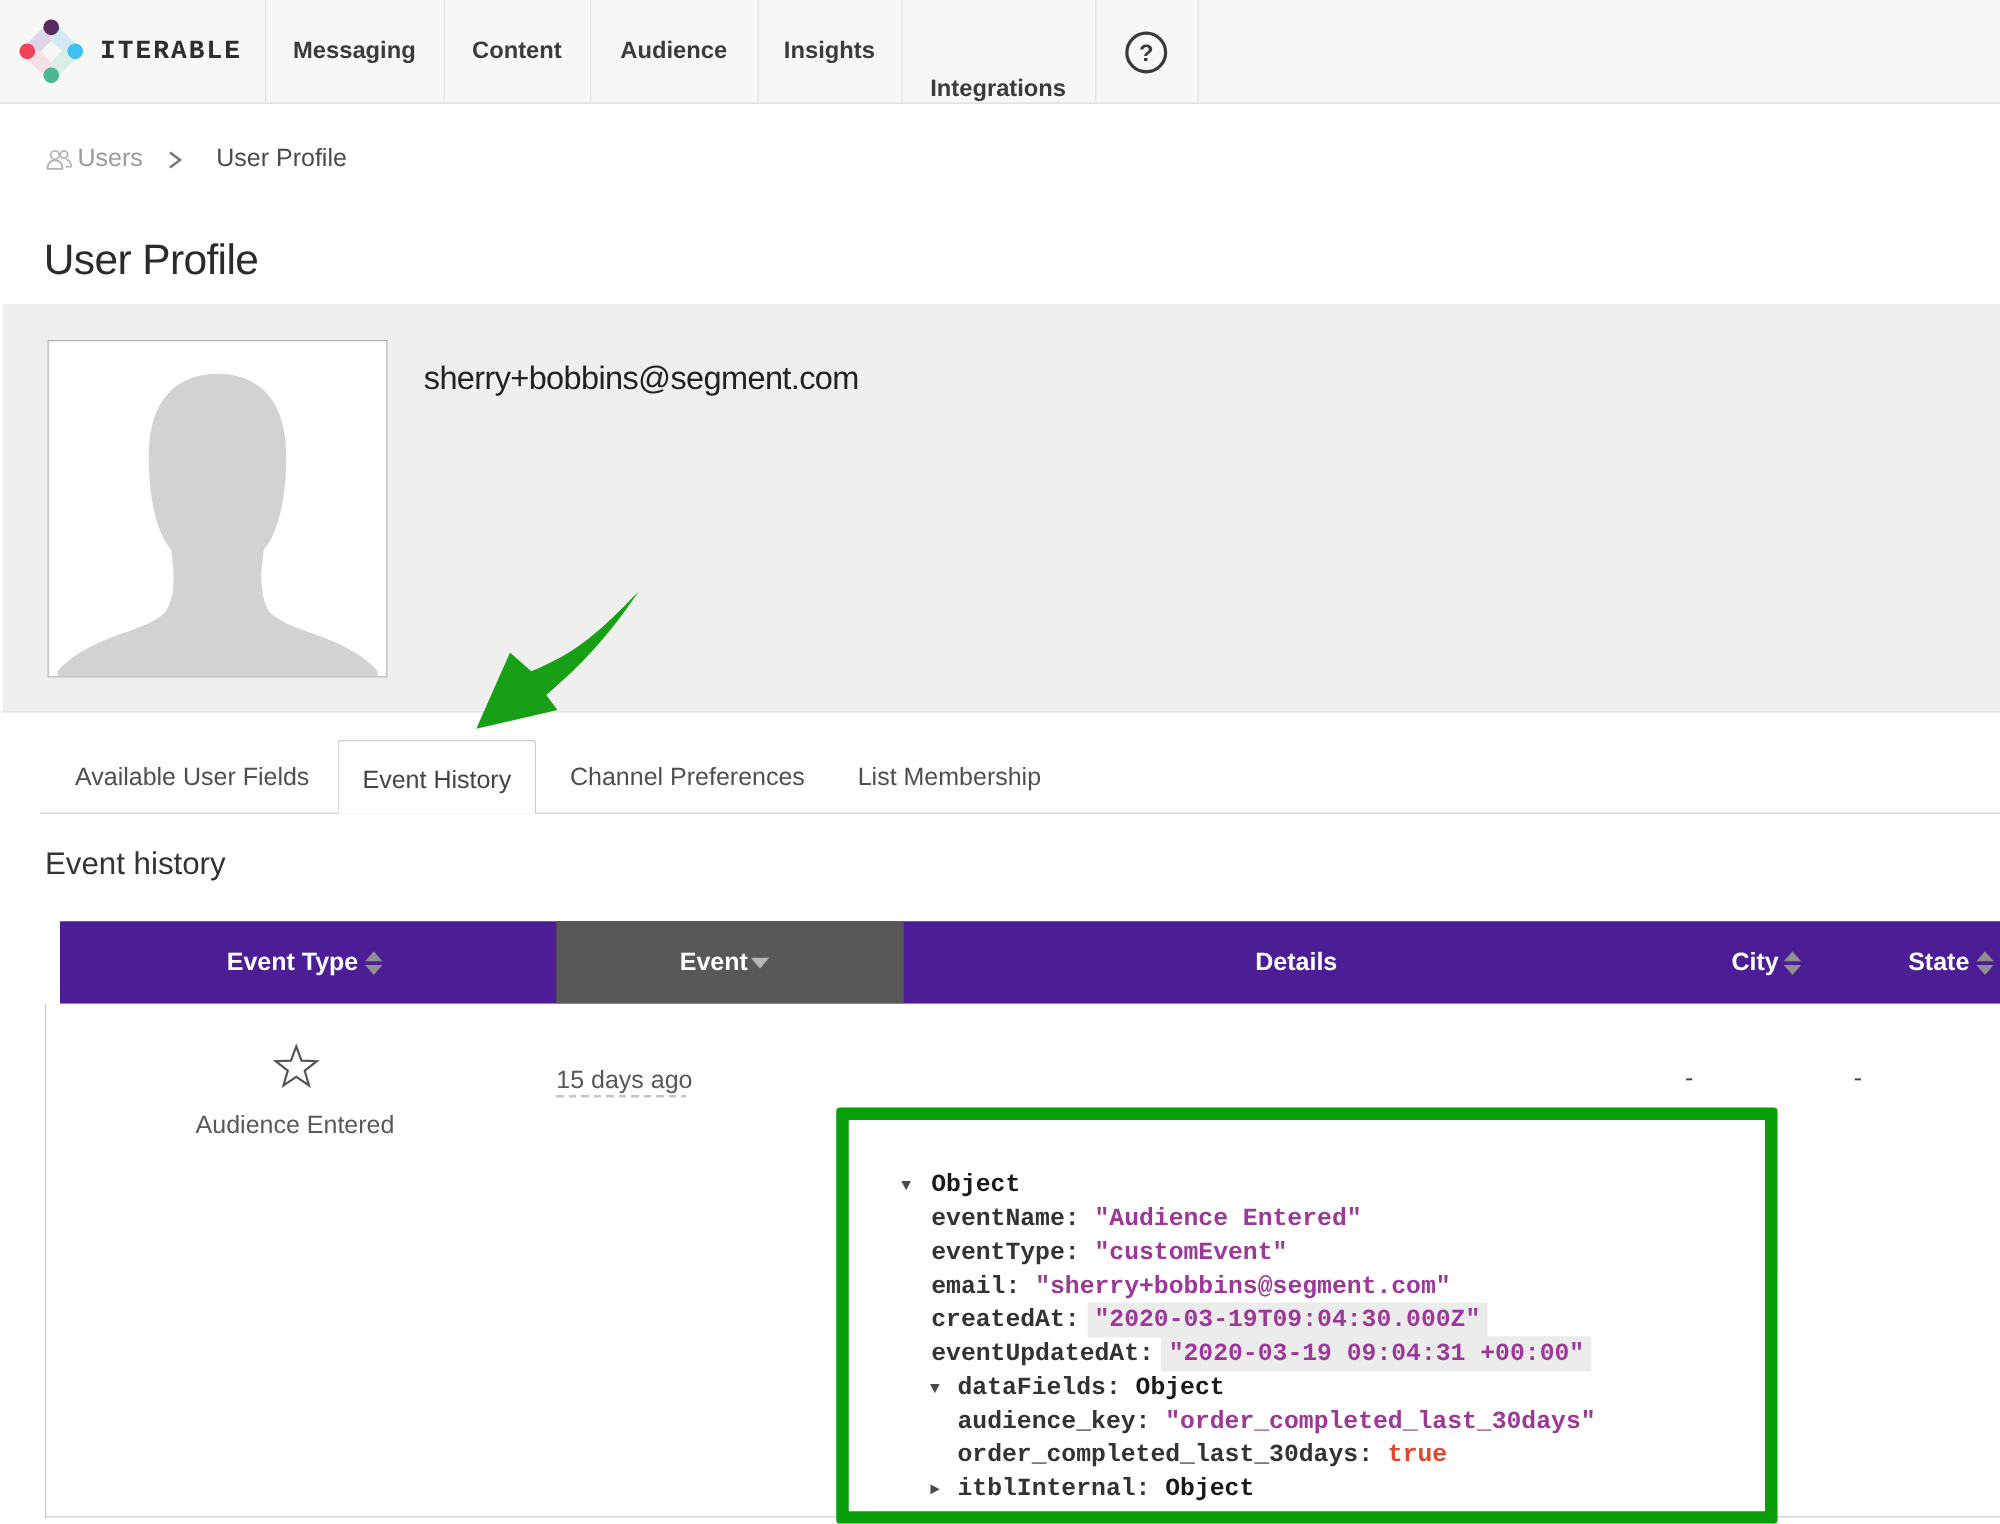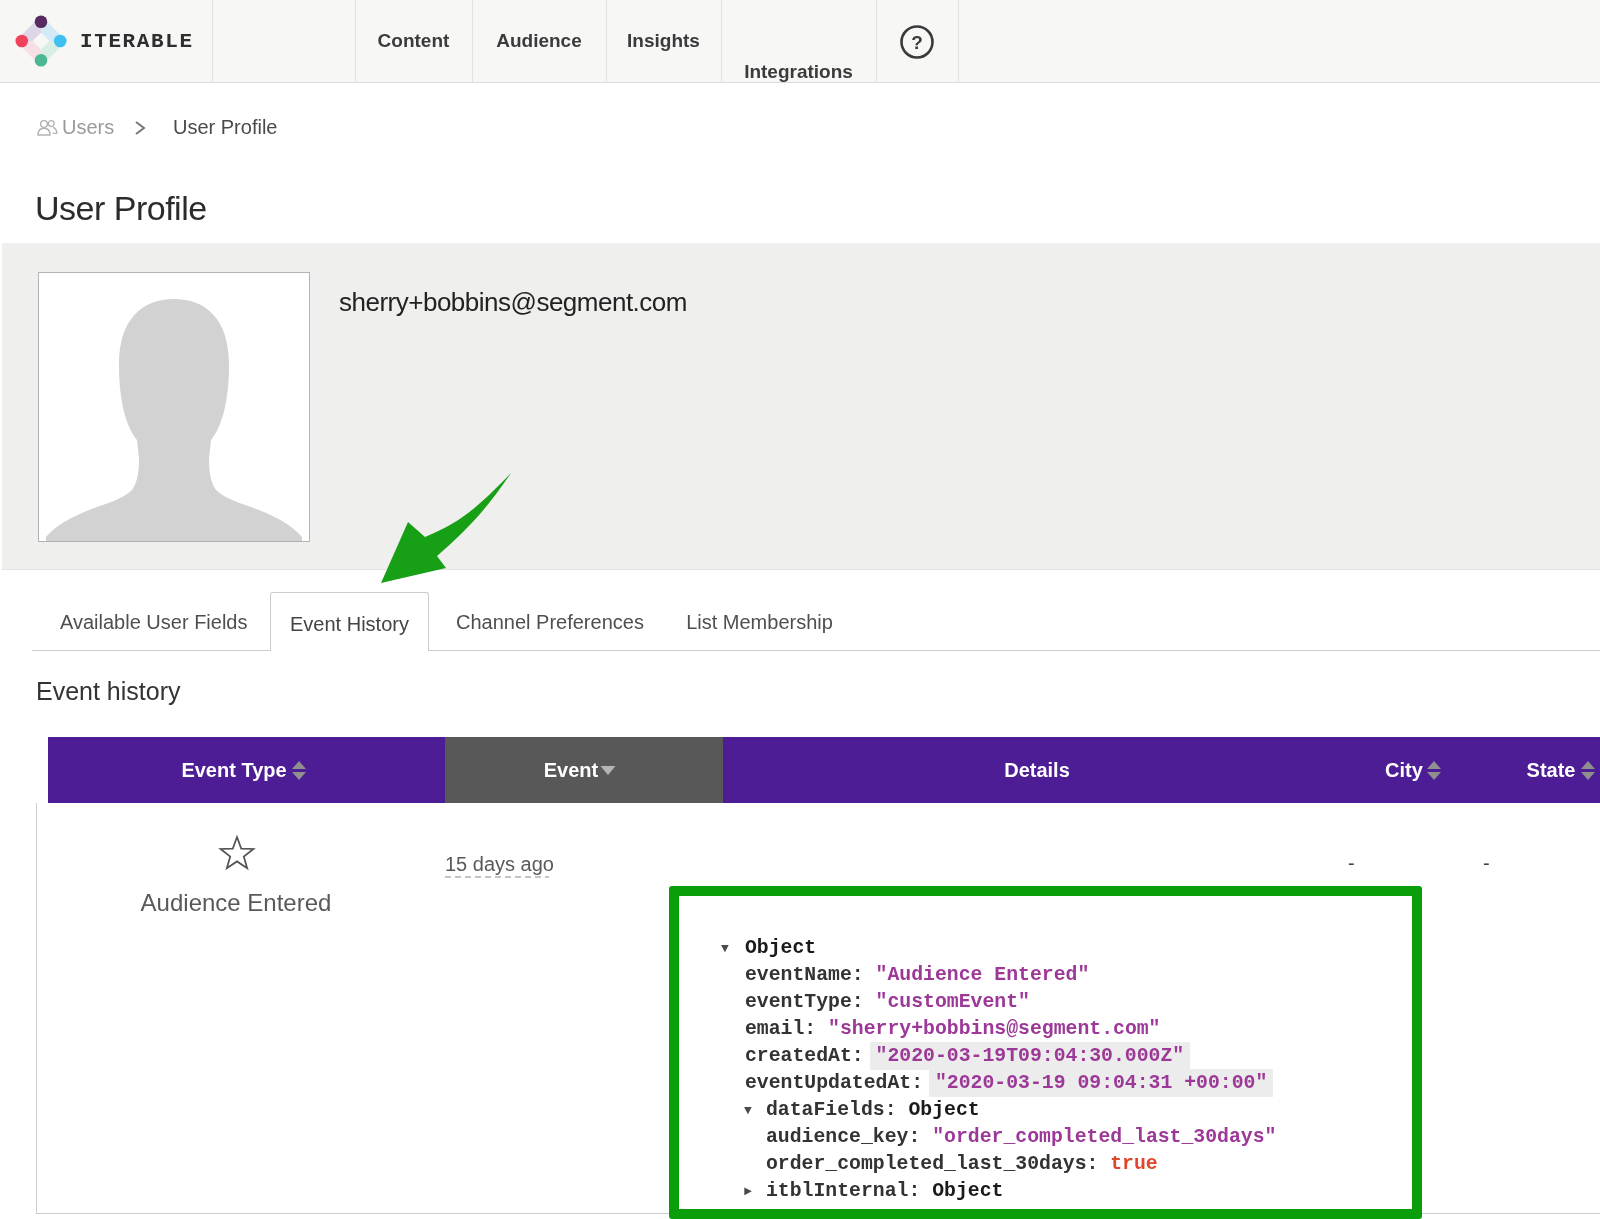--- a/index.html
+++ b/index.html
@@ -35,21 +35,21 @@
   
   #thead { position:absolute; left:48px; top:737px; width:1564px; height:66px; background:#4c1d95; }
   #timecol { position:absolute; left:397px; top:0; width:278px; height:66px; background:#585858; }
   .hlabel { position:absolute; top:0; height:66px; line-height:66px; font-size:20px; font-weight:bold; color:#fff; transform:translateX(-50%); white-space:nowrap; }
   .sorticon { position:absolute; transform:translateX(-50%); }
 
   
   #tbody { position:absolute; left:36px; top:803px; width:1564px; height:411px; border-left:1px solid #ccc; border-bottom:1px solid #ccc; background:#fff; }
 
   #star { position:absolute; left:218px; top:835px; }
-  #aud { position:absolute; left:236px; top:889px; transform:translateX(-50%); font-size:24px; color:#595959; white-space:nowrap; }
+  #aud { position:absolute; left:236px; top:889px; transform:translateX(-50%); font-size:20px; color:#595959; white-space:nowrap; }
   #days { position:absolute; left:445px; top:853px; font-size:20px; color:#595959; }
   #dashline { position:absolute; left:445px; top:876px; width:104px; height:2px; background:repeating-linear-gradient(90deg,#c4c4c4 0,#c4c4c4 6px,transparent 6px,transparent 10px); }
   .dash { position:absolute; top:852px; font-size:20px; color:#444; }
 
   
   #gbox { position:absolute; left:669px; top:886px; width:753px; height:333px; border:10px solid #0a9e0b; border-radius:3px; background:#fff; }
   #json { position:absolute; left:722px; top:935px; font-family:"Liberation Mono", monospace; font-size:19.8px; font-weight:bold; color:#333; }
   .jline { position:relative; height:27px; line-height:27px; white-space:pre; }
   .ind1 { padding-left:23px; }
   .ind2 { padding-left:44px; }
@@ -78,20 +78,21 @@
       <circle cx="26" cy="45.2" r="6.3" fill="#4cb795"></circle>
     </svg>
     <div id="logotext">ITERABLE</div>
     <div class="navsep" style="left:212px;"></div>
     <div class="navsep" style="left:355px;"></div>
     <div class="navsep" style="left:472px;"></div>
     <div class="navsep" style="left:606px;"></div>
     <div class="navsep" style="left:721px;"></div>
     <div class="navsep" style="left:876px;"></div>
     <div class="navsep" style="left:958px;"></div>
+    <div class="navitem" style="left:212px; width:143px;">Messaging</div>
     <div class="navitem" style="left:355px; width:117px;">Content</div>
     <div class="navitem" style="left:472px; width:134px;">Audience</div>
     <div class="navitem" style="left:606px; width:115px;text-align:center;">Insights</div>
     <div class="navitem" style="left:721px; width:155px;margin-top:31px;">Integrations</div>
     <svg width="36" height="36" viewBox="0 0 36 36" style="position:absolute;left:899px;top:24px;">
       <circle cx="18" cy="18" r="15.5" fill="none" stroke="#3a3a3a" stroke-width="2.6"></circle>
       <text x="18" y="25" font-size="19" font-weight="bold" fill="#3a3a3a" text-anchor="middle" font-family="Liberation Sans">?</text>
     </svg>
   </div>
 

